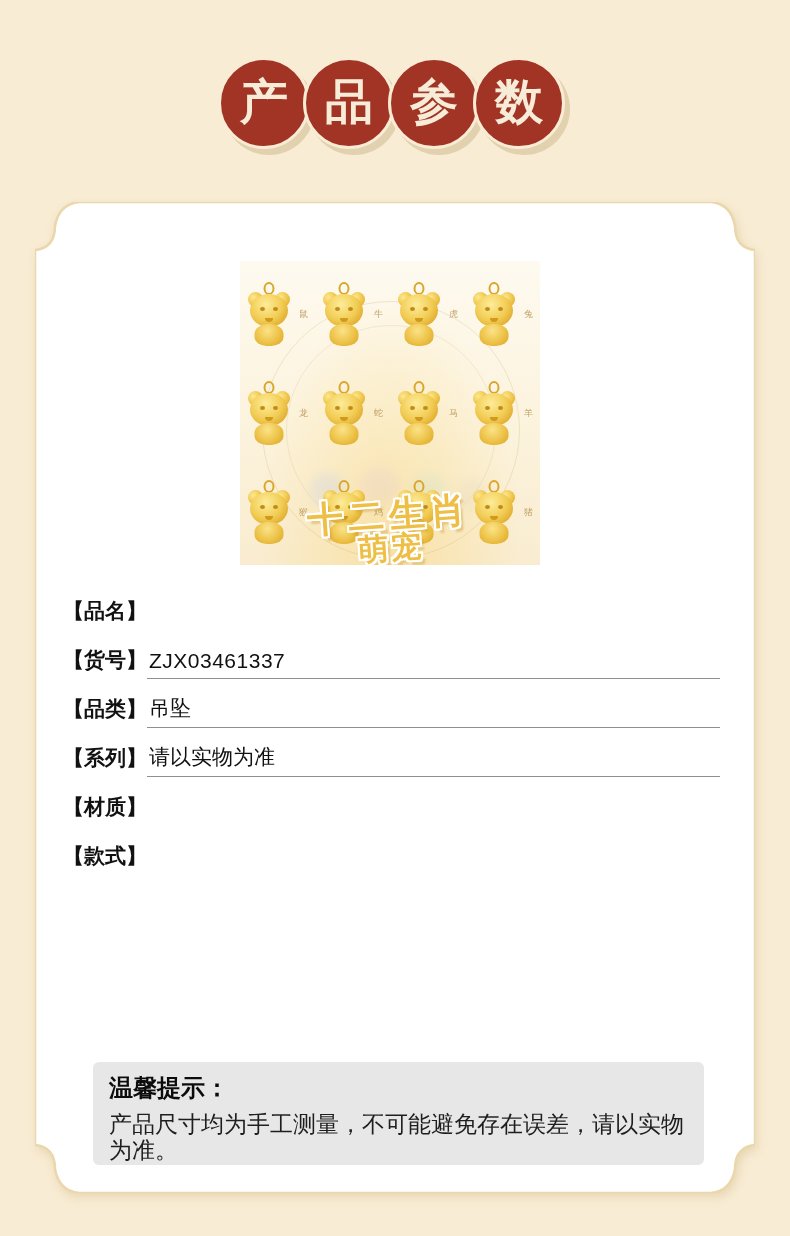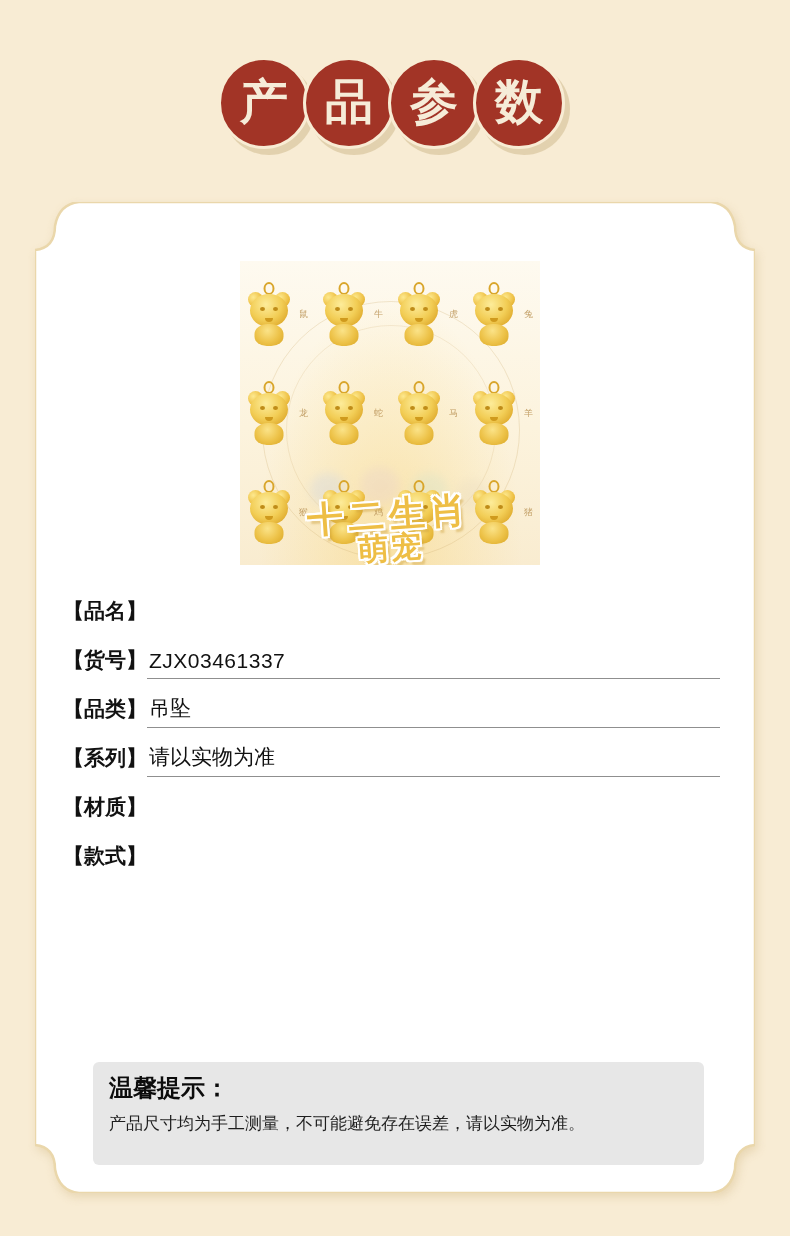--- a/index.html
+++ b/index.html
@@ -86,21 +86,21 @@
   .dval{flex:1;font-size:21px;color:#111;padding:0 0 5px 2px;
     border-bottom:1px solid #8f8f8f;white-space:nowrap;overflow:hidden;}
   .dval.sku{font-weight:400;letter-spacing:.5px;}
   
   .tips{
     position:absolute;left:58px;top:860px;width:611px;height:103px;
     background:#e7e7e7;border-radius:6px;box-sizing:border-box;
     padding:10px 16px 0 16px;
   }
   .tips-title{font-size:24px;font-weight:900;color:#0c0c0c;margin:0 0 7px 0;}
-  .tips-line{font-size:17px;color:#1e1e1e;line-height:26px;margin:0;}
+  .tips-line{font-size:23px;color:#1e1e1e;line-height:26px;margin:0;}
 </style>
 </head>
 <body>
 
 <div class="circles">
   <div class="circ">
       <span>产</span>
     </div>
   <div class="circ">
       <span>品</span>

